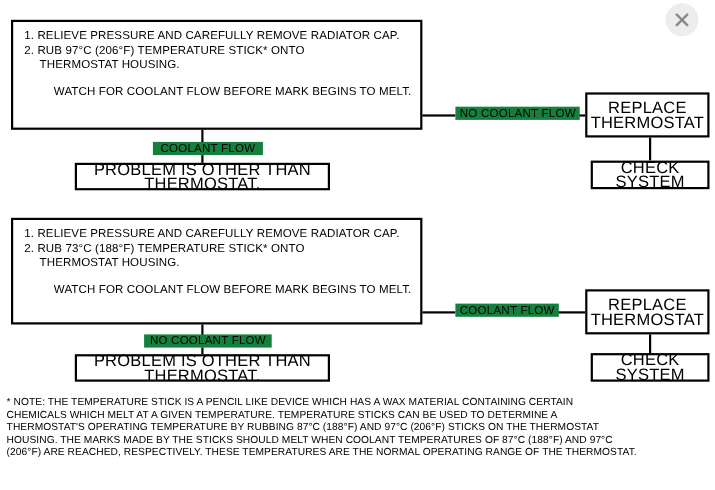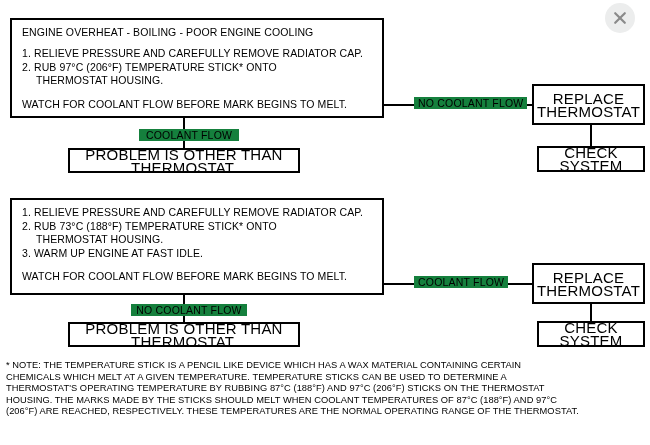--- a/index.html
+++ b/index.html
@@ -70,20 +70,21 @@
   }
   .panel .steps li .cont {
     display: block;
     padding-left: 14px;
   }
   .panel .footer-line {
     font-size: 10.5px;
     letter-spacing: 0.1px;
     white-space: nowrap;
     margin-top: 10px;
+    text-align: right;
   }
 
   
   .smallbox {
     display: flex;
     align-items: center;
     justify-content: center;
     text-align: center;
     font-size: 15px;
     letter-spacing: 0.2px;
@@ -133,21 +134,20 @@
 
 <div class="stage">
 
   <div class="close-btn">
     <svg width="16" height="16" viewBox="0 0 16 16">
       <path d="M3.2 3.2 L12.8 12.8 M12.8 3.2 L3.2 12.8" stroke="#8a8a8a" stroke-width="2.2" stroke-linecap="round" fill="none"></path>
     </svg>
   </div>
 
   <div class="box panel" style="left:10px; top:18px; width:374px; height:100px;">
-    <div class="title">ENGINE OVERHEAT - BOILING - POOR ENGINE COOLING</div>
     <ul class="steps">
       <li>
         <span>1.</span>
         <span>RELIEVE PRESSURE AND CAREFULLY REMOVE RADIATOR CAP.</span>
       </li>
       <li>
         <span>2.</span>
         <span>RUB 97°C (206°F) TEMPERATURE STICK* ONTO</span>
         <span class="cont">THERMOSTAT HOUSING.</span>
       </li>
@@ -175,24 +175,20 @@
   <div class="box panel" style="left:10px; top:198px; width:374px; height:97px;">
     <ul class="steps">
       <li>
         <span>1.</span>
         <span>RELIEVE PRESSURE AND CAREFULLY REMOVE RADIATOR CAP.</span>
       </li>
       <li>
         <span>2.</span>
         <span>RUB 73°C (188°F) TEMPERATURE STICK* ONTO</span>
         <span class="cont">THERMOSTAT HOUSING.</span>
-      </li>
-      <li>
-        <span>3.</span>
-        <span>WARM UP ENGINE AT FAST IDLE.</span>
       </li>
     </ul>
     <div class="footer-line">WATCH FOR COOLANT FLOW BEFORE MARK BEGINS TO MELT.</div>
   </div>
 
   <div class="hline" style="left:384px; top:283px; width:30px;"></div>
   <div class="hline" style="left:497px; top:283px; width:35px;"></div>
   <div class="edge-label" style="left:414px; top:276px;">COOLANT FLOW</div>
 
   <div class="box smallbox" style="left:532px; top:263px; width:113px; height:41px;">REPLACE

